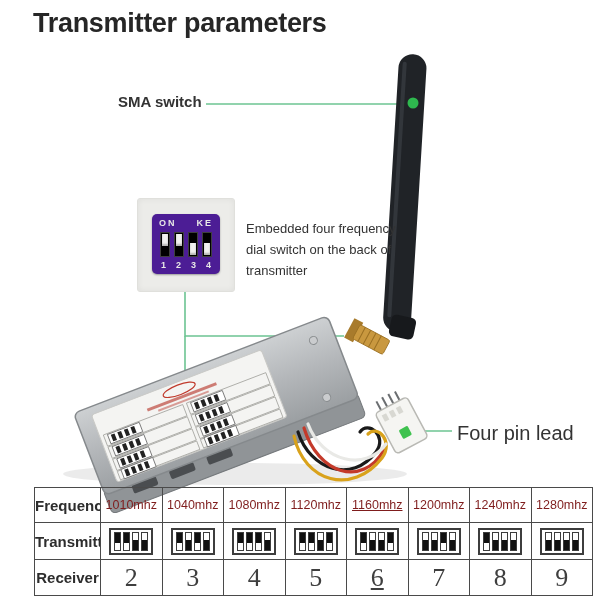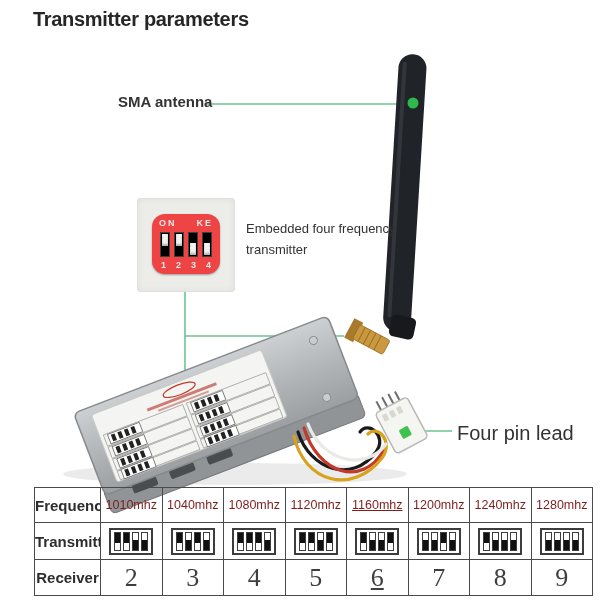--- a/index.html
+++ b/index.html
@@ -1,34 +1,34 @@
 <!DOCTYPE html>
 <html><head>
 <meta charset="utf-8">
 <style>
   html,body{margin:0;padding:0;}
   body{font-family:"Liberation Sans",sans-serif;background:#fff;}
   #stage{position:relative;width:600px;height:600px;background:#fff;overflow:hidden;}
 
   
-  .title{position:absolute;left:33px;top:8px;font-size:20px;font-weight:bold;
+  .title{position:absolute;left:33px;top:8px;font-size:27px;font-weight:bold;
          color:#262626;letter-spacing:-0.3px;}
   .callout{position:absolute;color:#333;}
   .sma-label{left:118px;top:93px;font-size:15px;font-weight:600;}
   .dip-note{left:246px;top:218px;font-size:13px;line-height:21px;width:210px;font-weight:500;}
   .fourpin-label{left:457px;top:422px;font-size:20px;font-weight:500;}
 
   
   svg.photo{position:absolute;left:0;top:0;}
 
   
   .inset{position:absolute;left:137px;top:198px;width:96px;height:92px;background:#ecece9;
          border:1px solid #e0e0dc;border-radius:3px;box-shadow:inset 0 0 6px rgba(0,0,0,0.06);}
-  .dipswitch{position:absolute;left:14px;top:15px;width:68px;height:60px;background:#ef4444;
-             border-radius:13px;box-shadow:0 1px 2px rgba(0,0,0,0.35);
+  .dipswitch{position:absolute;left:14px;top:15px;width:68px;height:60px;background:#4c1d95;
+             border-radius:5px;box-shadow:0 1px 2px rgba(0,0,0,0.35);
              display:flex;flex-direction:column;justify-content:space-between;
              padding:4px 7px;box-sizing:border-box;}
   .dip-header,.dip-numbers{display:flex;justify-content:space-between;color:#e8e8e6;
              font-size:9px;font-weight:bold;line-height:10px;}
   .dip-header span{letter-spacing:2px;}
   .dip-numbers{padding:0 2px;}
   .inset-slots{display:flex;justify-content:space-between;margin:1px 1px;}
   .inset-slots .slot{position:relative;width:10px;height:25px;background:#000;
              border:1px solid #3e3e3e;box-sizing:border-box;}
   .inset-slots .slot::before{content:"";position:absolute;left:1px;right:1px;height:12px;
@@ -151,24 +151,25 @@
 
     <g transform="rotate(3.5 405 190)">
       <rect x="391" y="54" width="28" height="278" rx="14" fill="#202327"></rect>
       <rect x="395" y="62" width="4" height="256" rx="2" fill="#3c4046" opacity="0.65"></rect>
     </g>
     <rect x="390" y="316" width="25" height="22" rx="5" fill="#17191c" transform="rotate(12 402 327)"></rect>
 
     <circle cx="413" cy="103" r="5.5" fill="#2eb84e"></circle>
   </svg>
 
-  <div class="callout sma-label">SMA antenna</div>
+  <div class="callout sma-label">SMA switch</div>
 
   <div class="callout dip-note">
     <div>Embedded four frequency</div>
+    <div>dial switch on the back of</div>
     <div>transmitter</div>
   </div>
 
   <div class="callout fourpin-label">Four pin lead</div>
 
   <div class="inset">
     <div class="dipswitch">
       <div class="dip-header">
         <span>ON</span>
         <span>KE</span>

